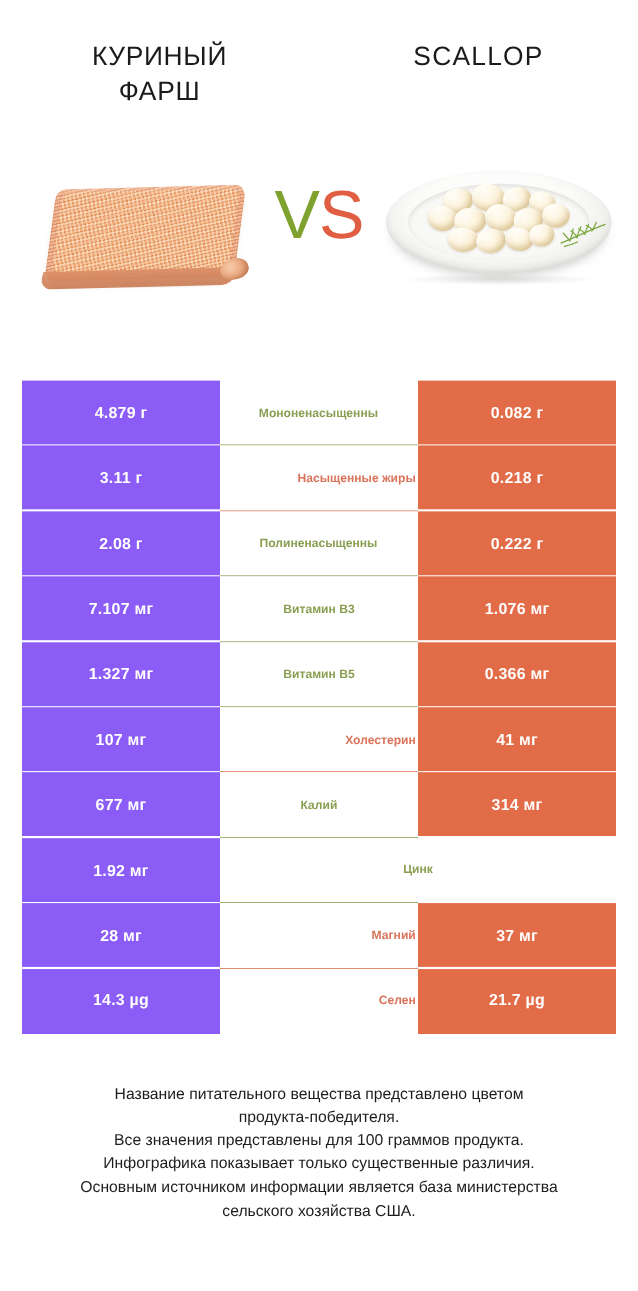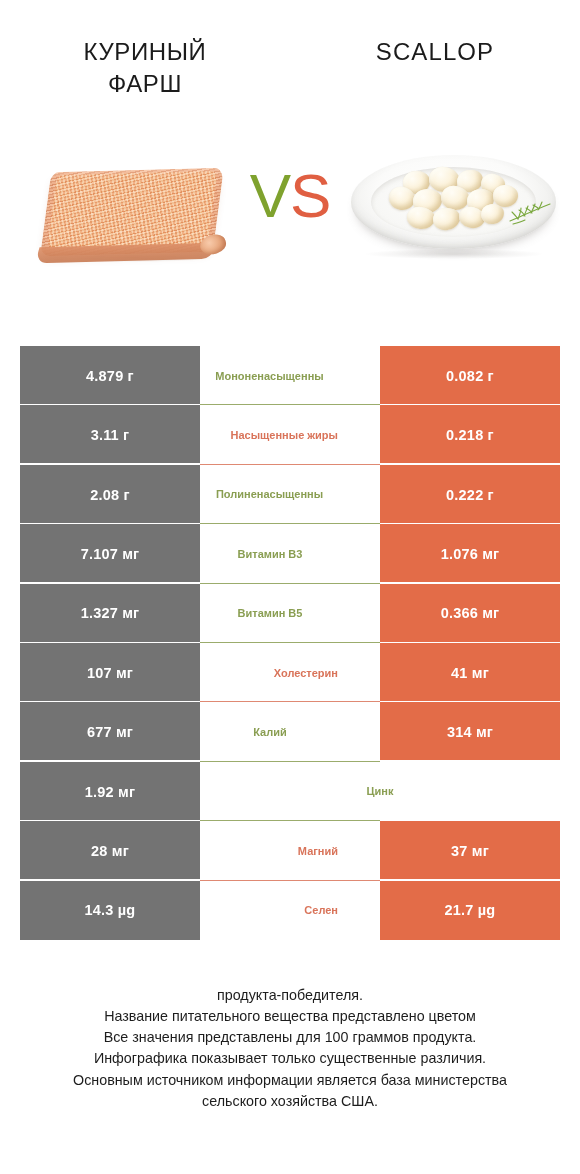--- a/index.html
+++ b/index.html
@@ -242,22 +242,22 @@
     position: relative;
   }
   .cell-left, .cell-right {
     width: 180px;
     flex: 0 0 180px;
     color: #ffffff;
     font-size: 14.5px;
     font-weight: 600;
     letter-spacing: 0.2px;
   }
-  .cell-left  { background: #737373; }
-  .cell-right { background: #e36c48; margin-left: 40px; }
+  .cell-left  { background: #8b5cf6; }
+  .cell-right { background: #e36c48; }
 
   .cell-mid {
     flex: 1 1 auto;
     width: 180px;
     background: #ffffff;
     font-size: 11px;
     font-weight: 700;
     line-height: 1.3;
     overflow: hidden;
     white-space: nowrap;
@@ -451,21 +451,21 @@
       <div class="row win-orange">
         <div class="cell cell-left">14.3 µg</div>
         <div class="cell cell-mid">
           <span class="label mid-win-orange">Селен</span>
         </div>
         <div class="cell cell-right">21.7 µg</div>
       </div>
     </div>
 
   <div class="footer">
+    <p>Название питательного вещества представлено цветом</p>
     <p>продукта-победителя.</p>
-    <p>Название питательного вещества представлено цветом</p>
     <p>Все значения представлены для 100 граммов продукта.</p>
     <p>Инфографика показывает только существенные различия.</p>
     <p>Основным источником информации является база министерства</p>
     <p>сельского хозяйства США.</p>
   </div>
 
 </div>
 
 </body></html>

